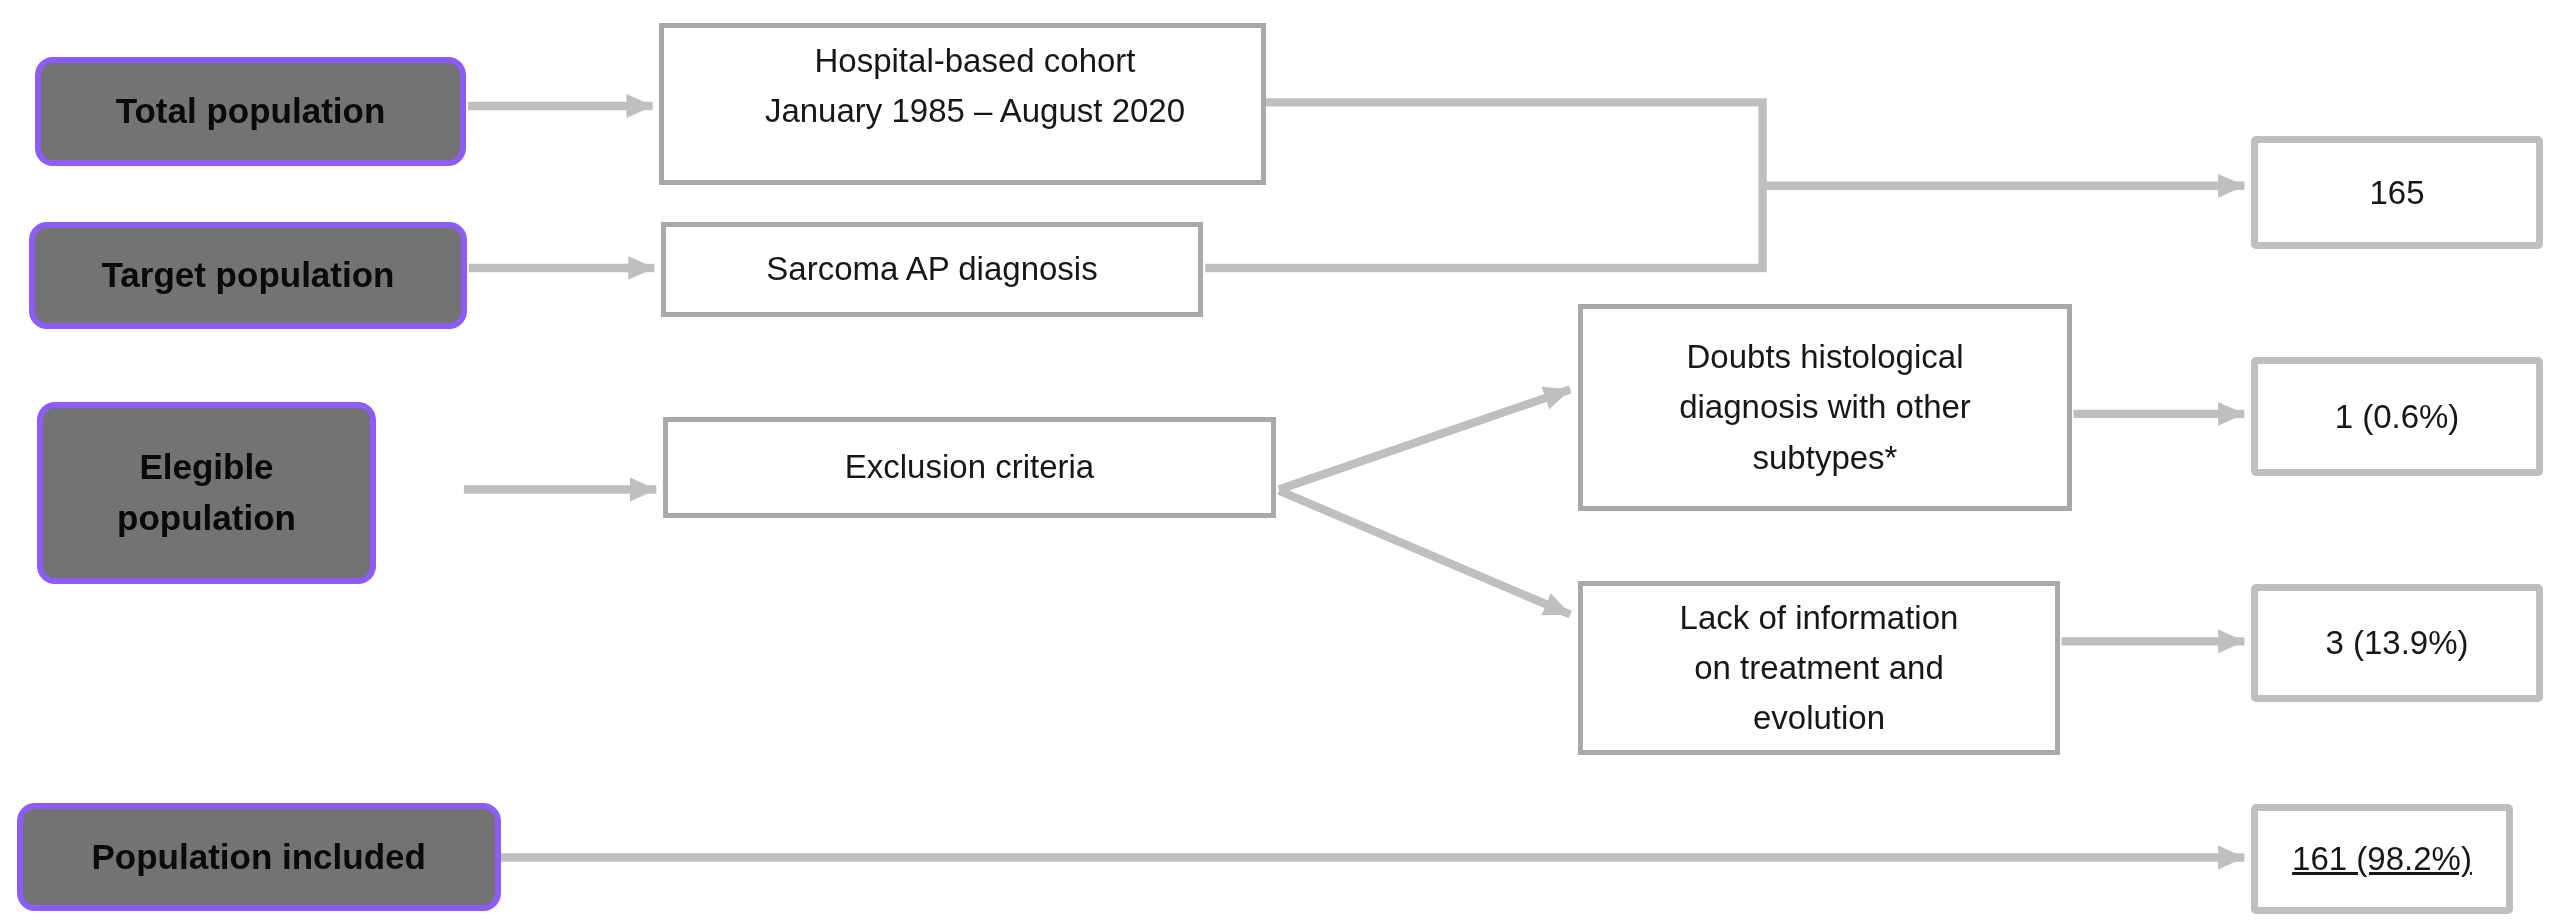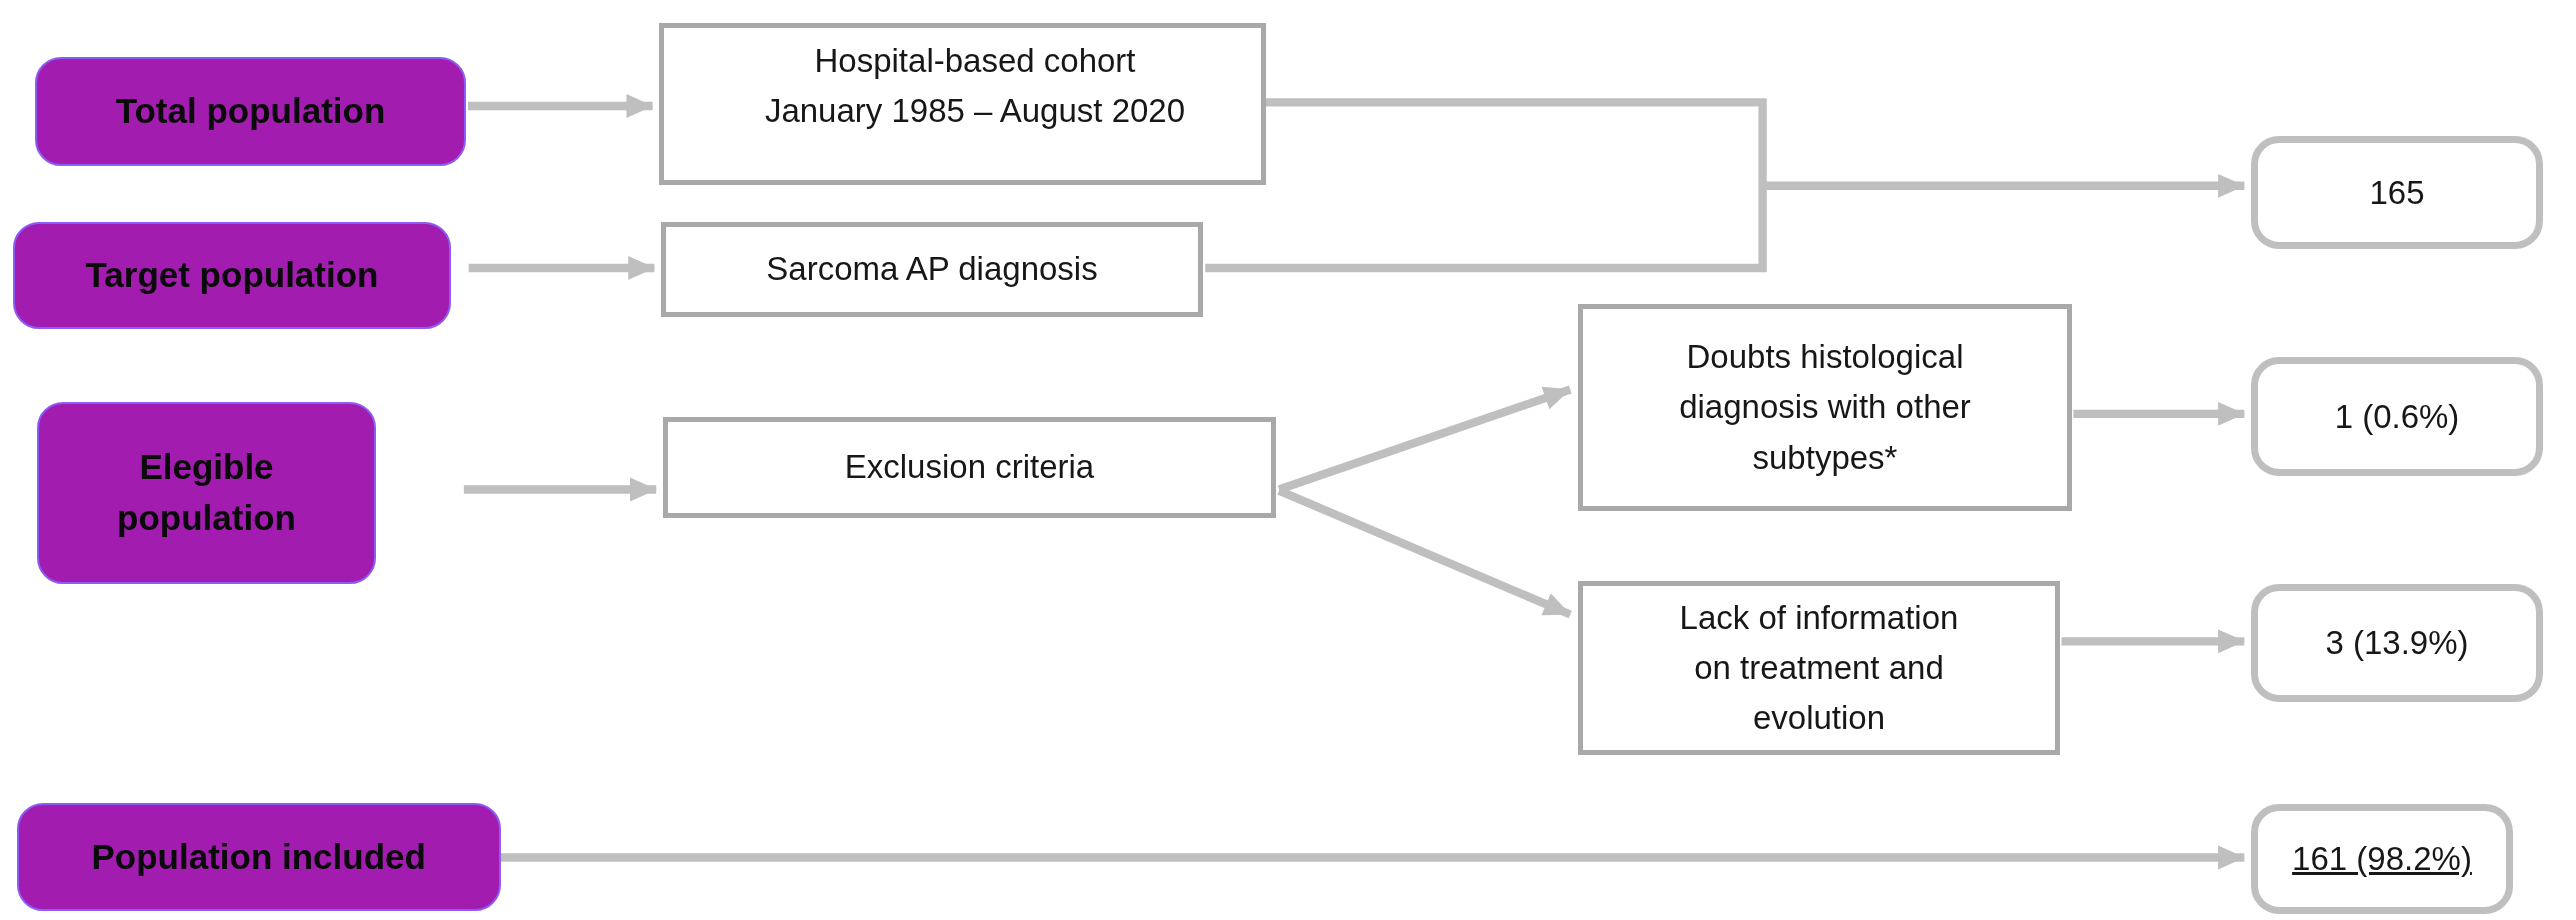--- a/index.html
+++ b/index.html
@@ -21,23 +21,23 @@
     position: absolute;
     box-sizing: border-box;
     display: flex;
     align-items: center;
     justify-content: center;
     text-align: center;
     white-space: pre-line;
   }
   
   .stage {
-    background: #a21caf;
-    border: 2px solid #8b5cf6;
-    border-radius: 26px;
+    background: #737373;
+    border: 6px solid #8b5cf6;
+    border-radius: 18px;
     font-weight: bold;
     font-size: 35px;
     line-height: 1.45;
     color: #0a0a0a;
   }
   
   .step {
     background: #ffffff;
     border: 5.4px solid #a9a9a9;
     font-size: 33px;
@@ -45,28 +45,28 @@
     color: #171717;
   }
   .step.top-aligned {
     align-items: flex-start;
     padding-top: 8.3px;
   }
   
   .result {
     background: #ffffff;
     border: 7.1px solid #bfbfbf;
-    border-radius: 28px;
+    border-radius: 5px;
     font-size: 33px;
     color: #171717;
   }
 
   
   #stage-total     { left: 35px;   top: 57px;   width: 431px;  height: 109px; }
-  #stage-target    { left: 13px;   top: 222px;  width: 438px;  height: 107px; }
+  #stage-target    { left: 29px;   top: 222px;  width: 438px;  height: 107px; }
   #stage-elegible  { left: 37px;   top: 402px;  width: 339px;  height: 182px; }
   #stage-included  { left: 16.7px;   top: 803px; width: 484px;  height: 108px; }
 
   #step-cohort     { left: 659px; top: 22.6px;   width: 607px; height: 162px; padding-left: 25px; }
   #step-sarcoma    { left: 661px; top: 222px;  width: 542px;  height: 95px; }
   #step-exclusion  { left: 663px; top: 417px;  width: 613px; height: 101px; }
   #step-doubts     { left: 1578px; top: 304px;  width: 494px;  height: 207px; }
   #step-lack       { left: 1578px; top: 581px;  width: 482px;  height: 174px; }
 
   #result-total    { left: 2251px; top: 136px;  width: 292px;  height: 113px; }

